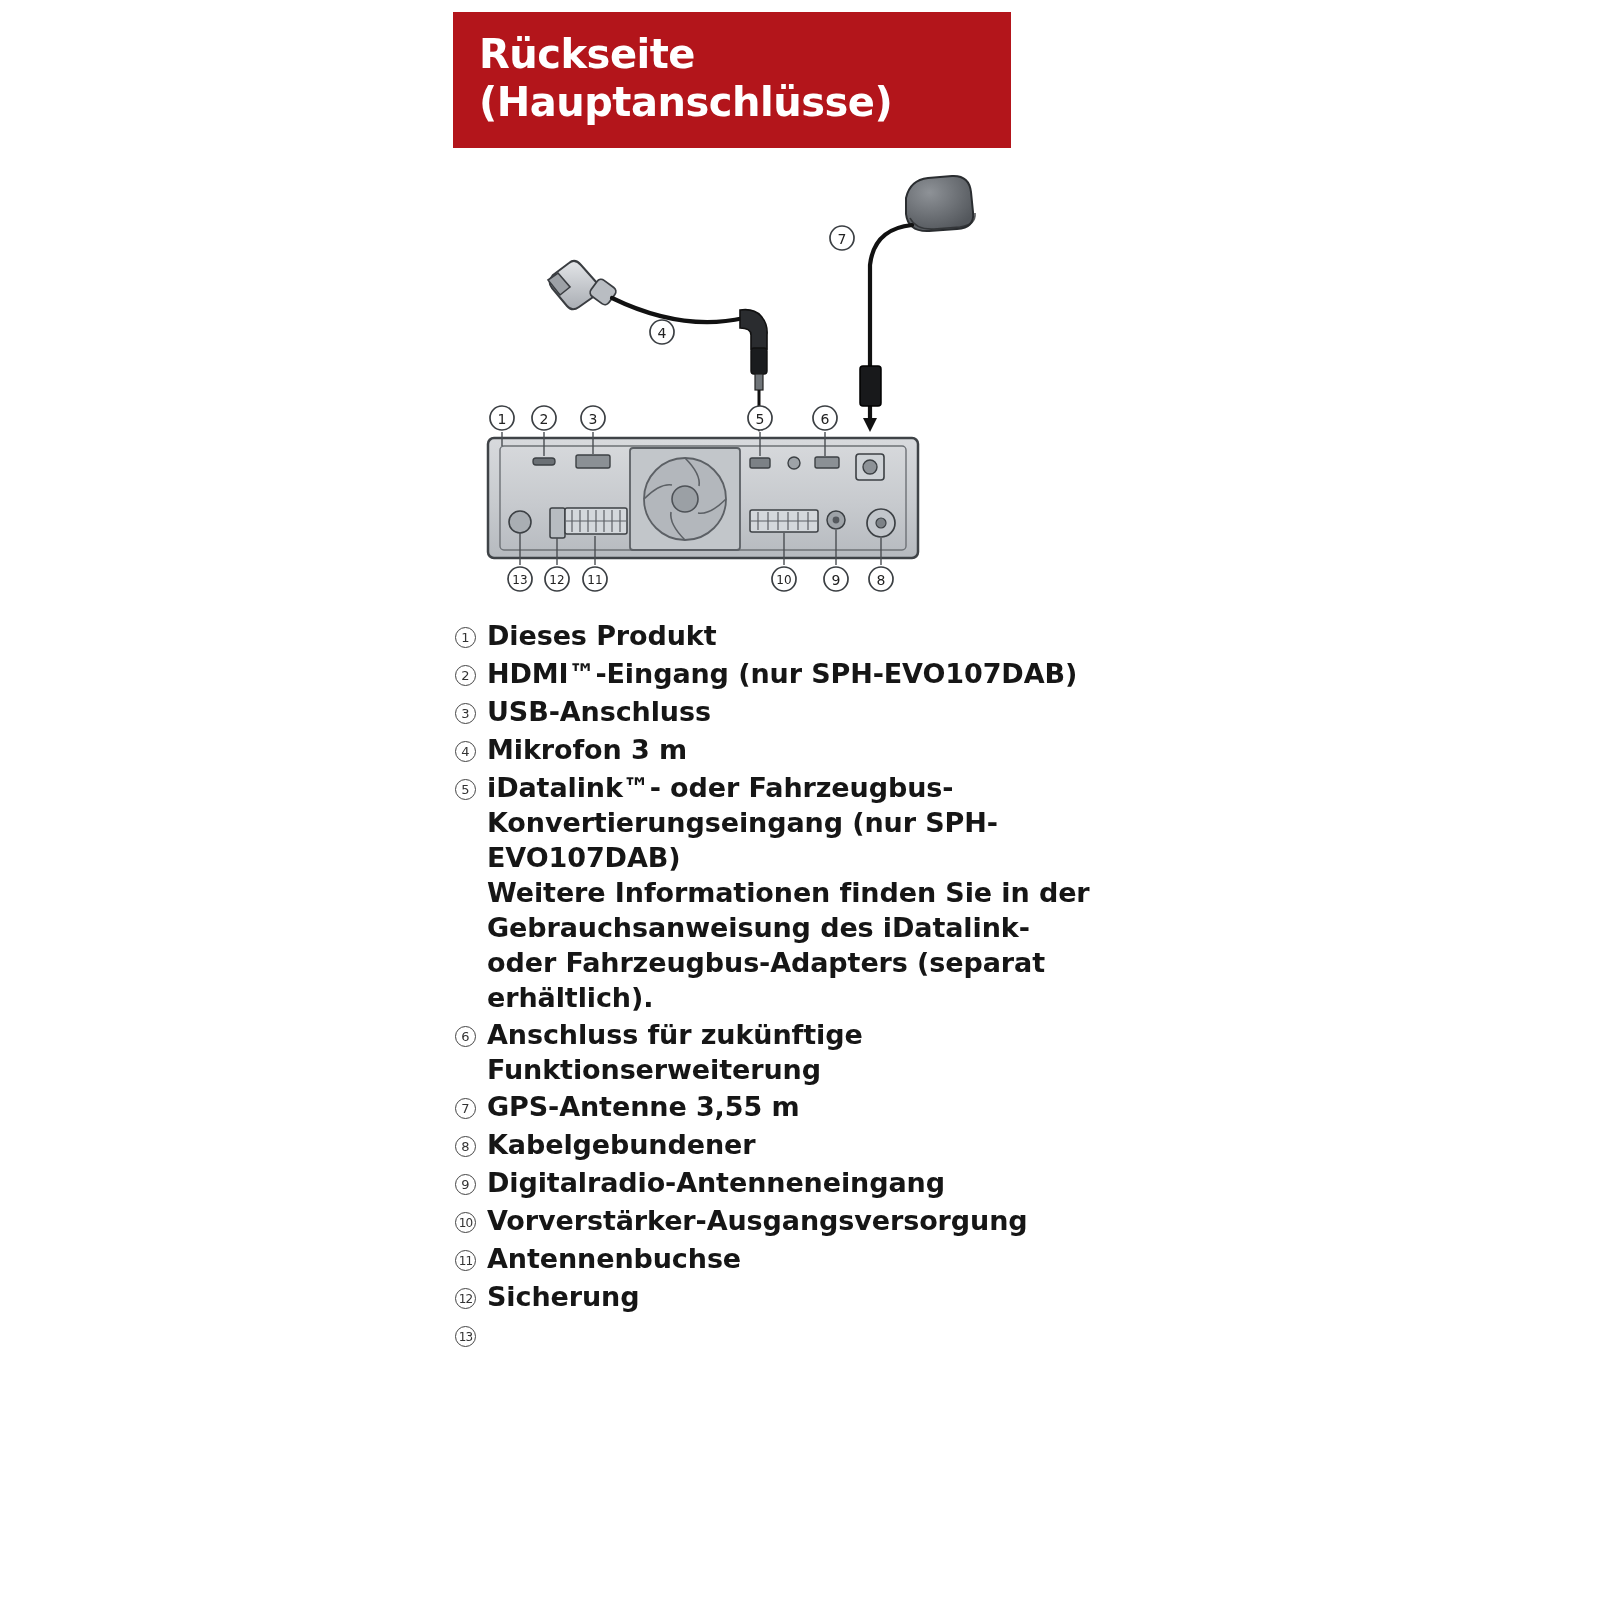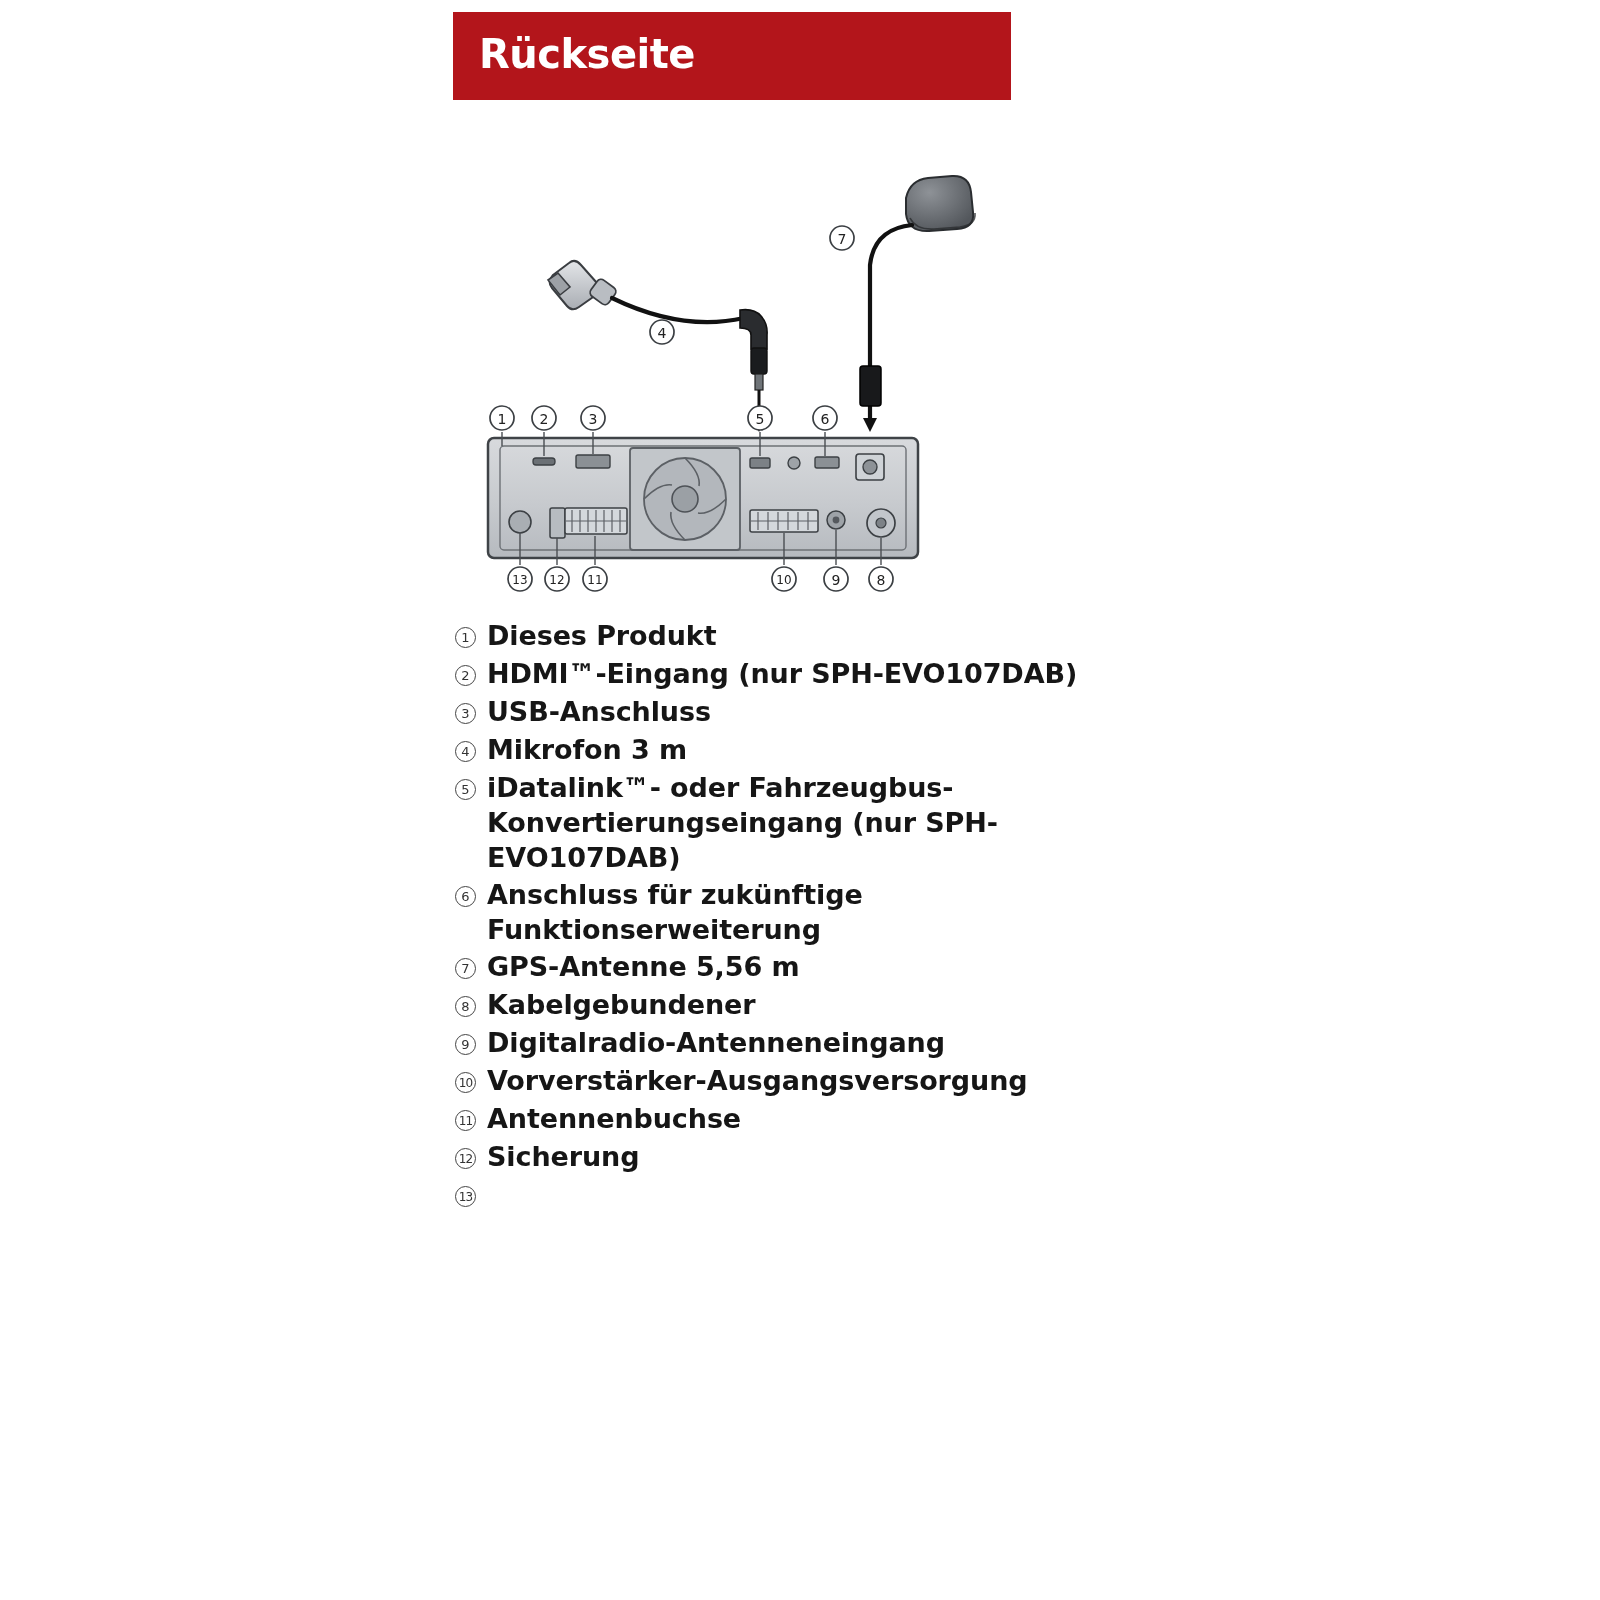--- a/index.html
+++ b/index.html
@@ -91,20 +91,21 @@
   .legend-text .sub {
     display: block;
     font-weight: bold;
   }
 </style>
 </head>
 <body>
 
 <div class="banner">
   <div class="banner-line">Rückseite</div>
+  <div class="banner-line">(Hauptanschlüsse)</div>
 </div>
 
 <div class="diagram">
   <svg width="620" height="450" viewBox="0 0 620 450" xmlns="http://www.w3.org/2000/svg">
     <defs>
       <linearGradient id="chassisG" x1="0" y1="0" x2="0" y2="1">
         <stop offset="0%" stop-color="#d8dadd"></stop>
         <stop offset="55%" stop-color="#c7cace"></stop>
         <stop offset="100%" stop-color="#b6babf"></stop>
       </linearGradient>
@@ -288,31 +289,32 @@
 
   <div class="legend-item">
     <div class="legend-num"><span class="circ">4</span></div>
     <div class="legend-text">Mikrofon 3 m</div>
   </div>
 
   <div class="legend-item">
     <div class="legend-num"><span class="circ">5</span></div>
     <div class="legend-text">
       <span>iDatalink™- oder Fahrzeugbus-Konvertierungseingang (nur SPH-EVO107DAB)</span>
+      <span class="sub">Weitere Informationen finden Sie in der Gebrauchsanweisung des iDatalink- oder Fahrzeugbus-Adapters (separat erhältlich).</span>
     </div>
   </div>
 
   <div class="legend-item">
     <div class="legend-num"><span class="circ">6</span></div>
     <div class="legend-text">Anschluss für zukünftige Funktionserweiterung</div>
   </div>
 
   <div class="legend-item">
     <div class="legend-num"><span class="circ">7</span></div>
-    <div class="legend-text">GPS-Antenne 5,56 m</div>
+    <div class="legend-text">GPS-Antenne 3,55 m</div>
   </div>
 
   <div class="legend-item">
     <div class="legend-num"><span class="circ">8</span></div>
     <div class="legend-text">Kabelgebundener</div>
   </div>
 
   <div class="legend-item">
     <div class="legend-num"><span class="circ">9</span></div>
     <div class="legend-text">Digitalradio-Antenneneingang</div>

